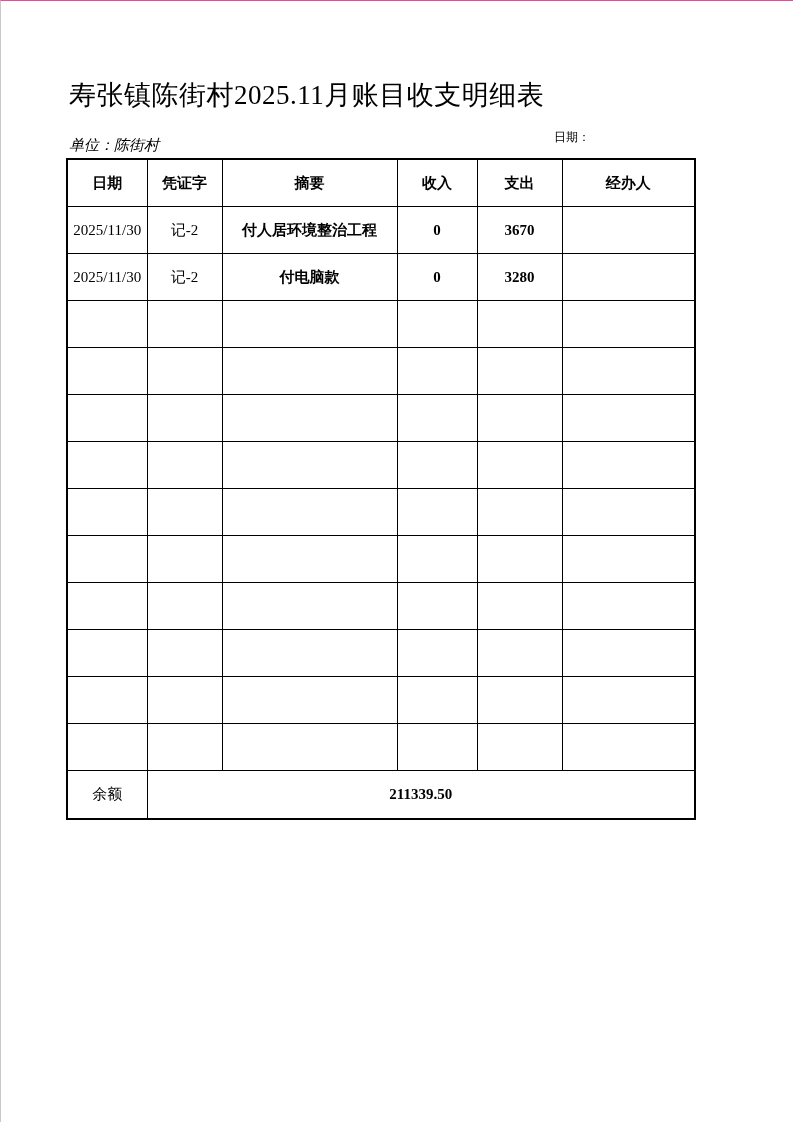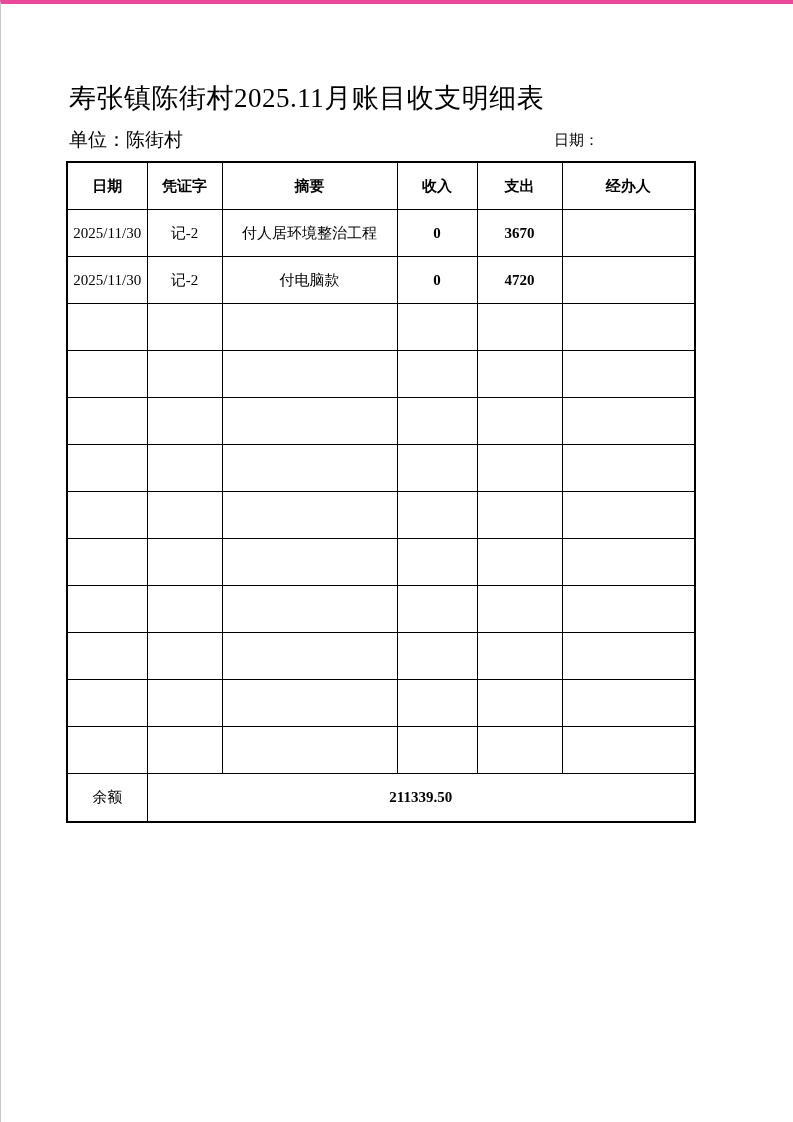--- a/index.html
+++ b/index.html
@@ -12,48 +12,49 @@
     height: 1122px;
     font-family: "Liberation Serif", "DejaVu Serif", serif;
     color: #000000;
   }
   .page {
     position: relative;
     width: 793px;
     height: 1122px;
     box-sizing: border-box;
     background: #ffffff;
-    border-top: 4px solid #ec4899;
+    border-top: 1px solid #ec4899;
     border-left: 1px solid #c9c9c9;
     overflow: hidden;
   }
   .title {
     position: absolute;
     left: 68px;
     top: 79px;
     margin: 0;
     font-size: 27px;
     font-weight: 400;
     line-height: 1.15;
     white-space: nowrap;
     letter-spacing: 0.5px;
   }
   .meta-unit {
     position: absolute;
     left: 68px;
-    top: 127px;
-    font-size: 19px;
+    top: 135px;
+    font-size: 15px;
     line-height: 18px;
     white-space: nowrap;
+    font-style: italic;
   }
   .meta-date {
     position: absolute;
     left: 553px;
     top: 127px;
-    font-size: 15px;
+    font-size: 12px;
     line-height: 18px;
     white-space: nowrap;
   }
   table.ledger {
     position: absolute;
     left: 65px;
     top: 157px;
     width: 628px;
     border-collapse: collapse;
     table-layout: fixed;
@@ -68,21 +69,21 @@
     height: 46px;
     font-size: 15px;
     overflow: hidden;
     white-space: nowrap;
   }
   table.ledger th {
     font-weight: 700;
   }
   td.c-date { font-weight: 400; font-size: 15px; margin-top: 19px; }
   td.c-voucher { font-weight: 400; font-size: 14px; }
-  td.c-summary { font-weight: 400; font-size: 14px; }
+  td.c-summary { font-weight: 700; font-size: 14px; }
   td.c-income { font-weight: 700; font-size: 14px; }
   td.c-expense { font-weight: 700; font-size: 14px; }
   td.c-handler { font-weight: 400; }
   tr.balance-row td { height: 47px; margin-top: 8px; }
   td.balance-label { font-weight: 400; font-size: 15px; }
   td.balance-value { font-weight: 700; font-size: 15px; }
 </style>
 </head>
 <body>
 
@@ -117,21 +118,21 @@
           <td class="c-summary">付人居环境整治工程</td>
           <td class="c-income">0</td>
           <td class="c-expense">3670</td>
           <td class="c-handler"></td>
         </tr>
         <tr>
           <td class="c-date">2025/11/30</td>
           <td class="c-voucher">记-2</td>
           <td class="c-summary">付电脑款</td>
           <td class="c-income">0</td>
-          <td class="c-expense">4720</td>
+          <td class="c-expense">3280</td>
           <td class="c-handler"></td>
         </tr>
         <tr>
           <td class="c-date"></td>
           <td class="c-voucher"></td>
           <td class="c-summary"></td>
           <td class="c-income"></td>
           <td class="c-expense"></td>
           <td class="c-handler"></td>
         </tr>

